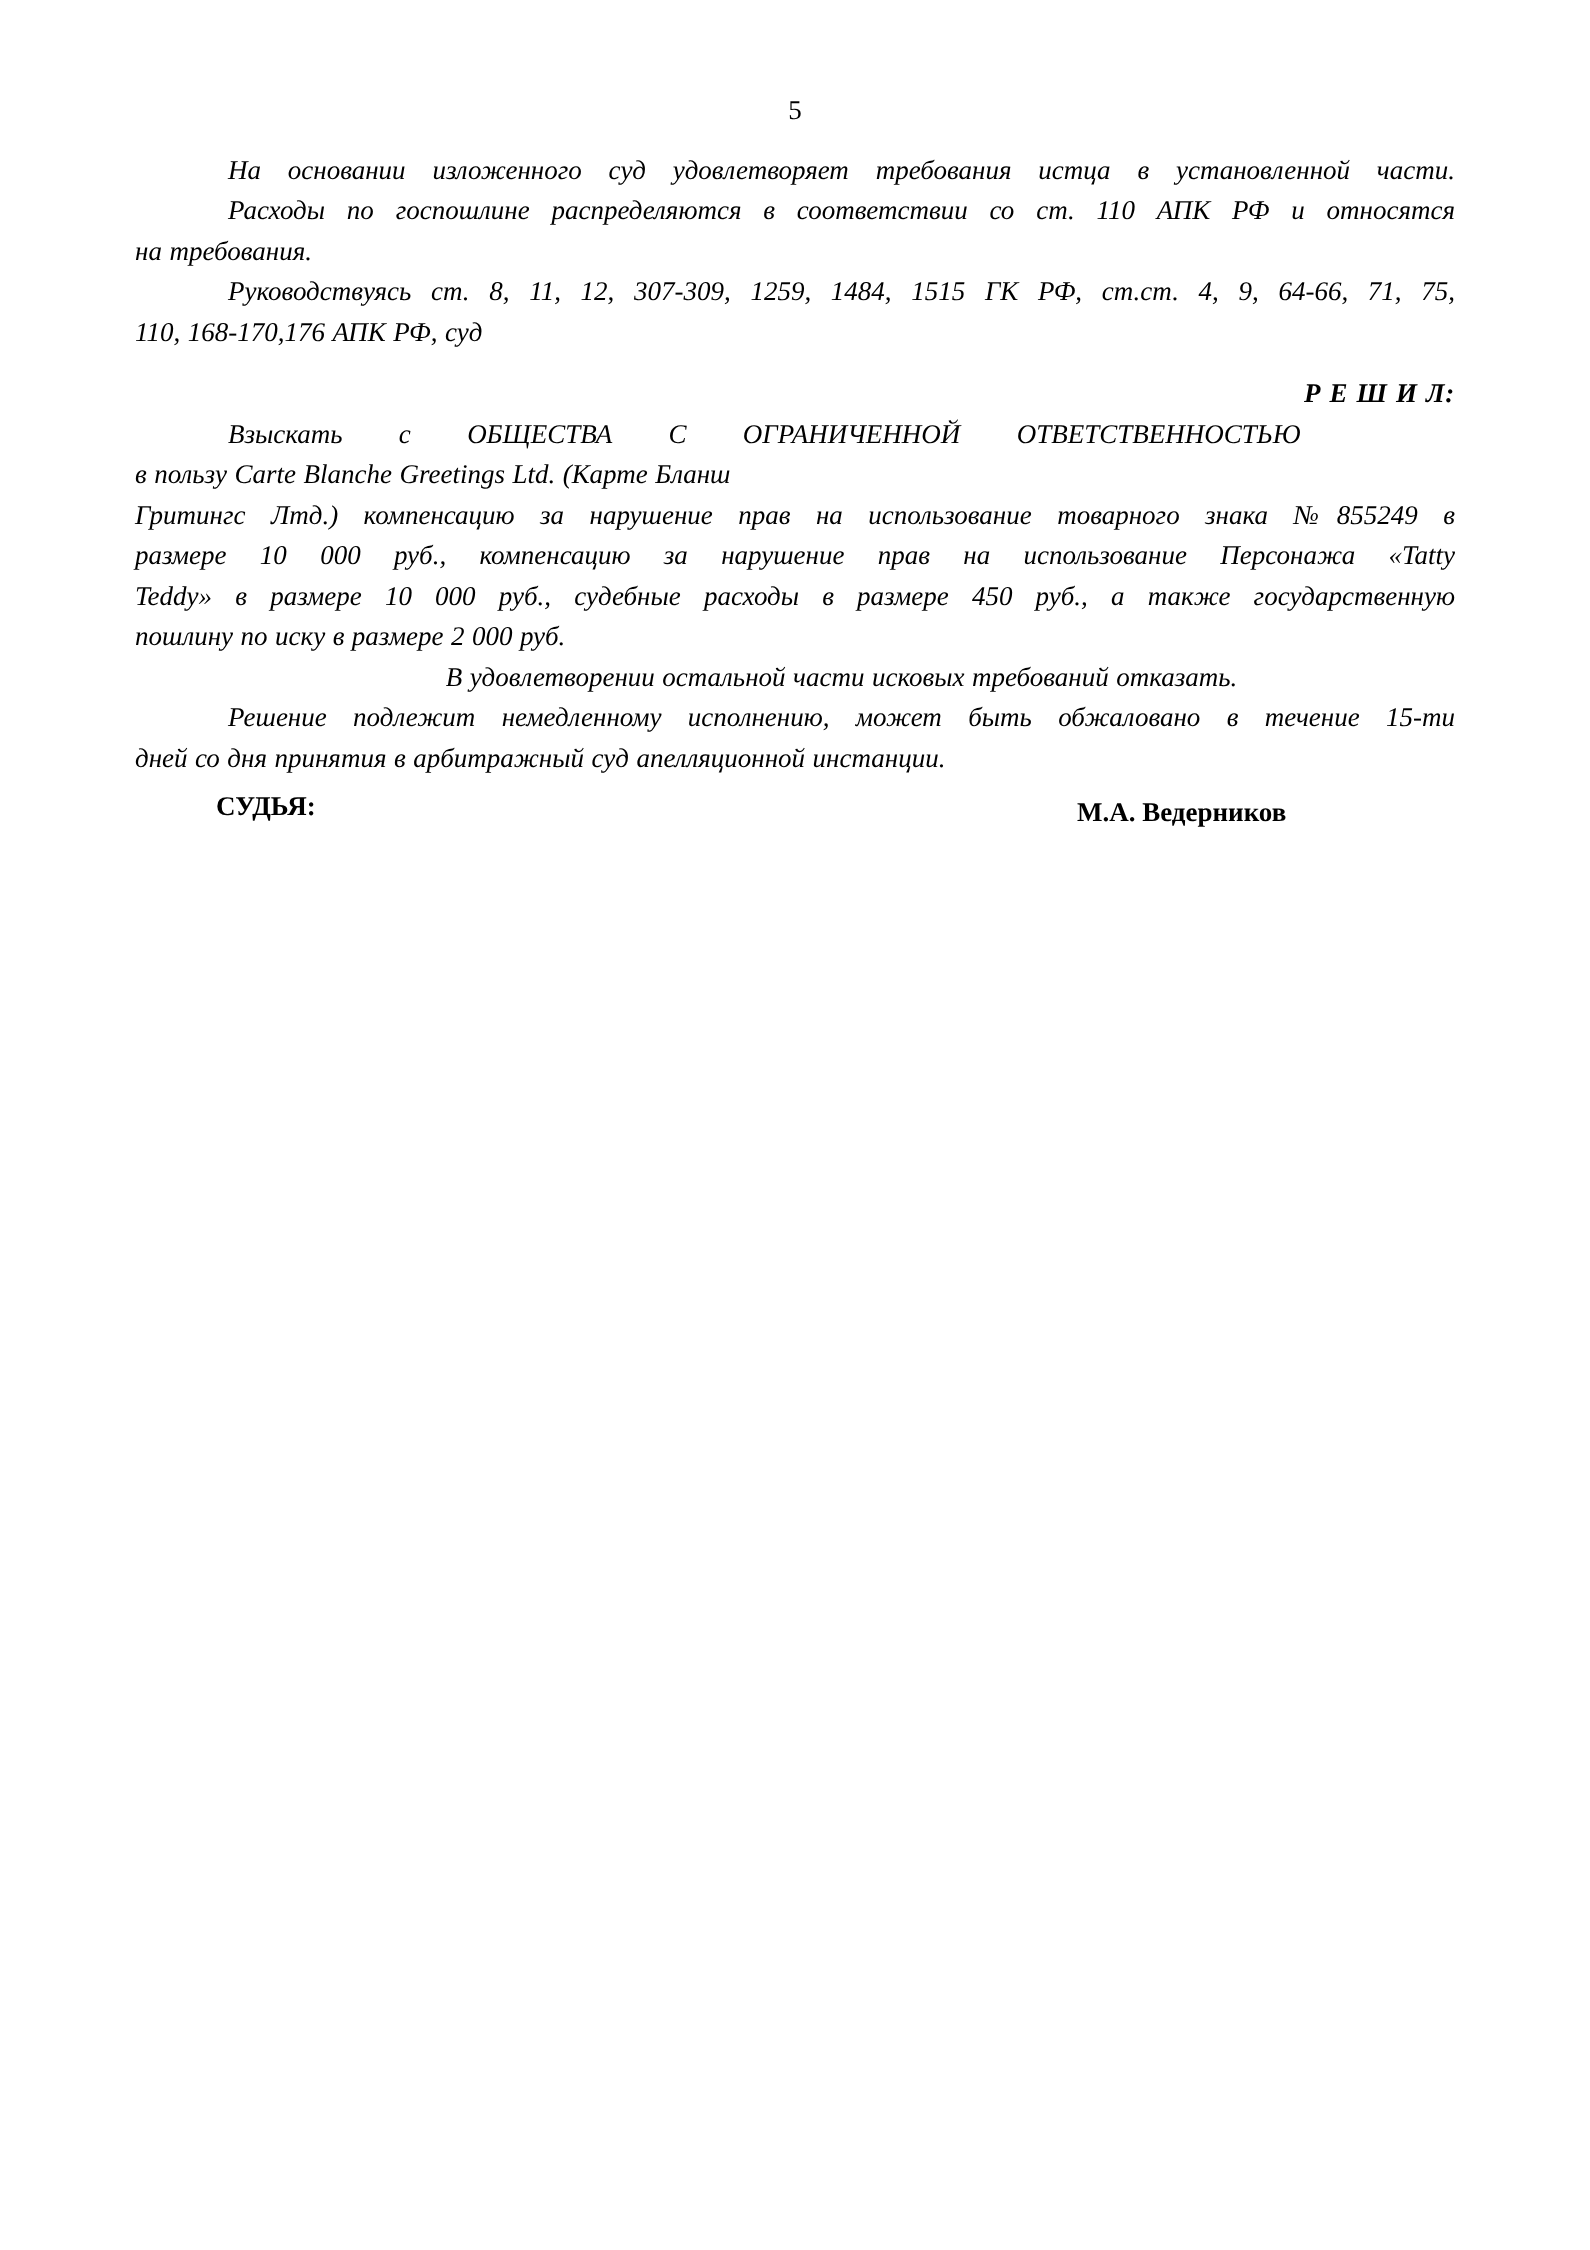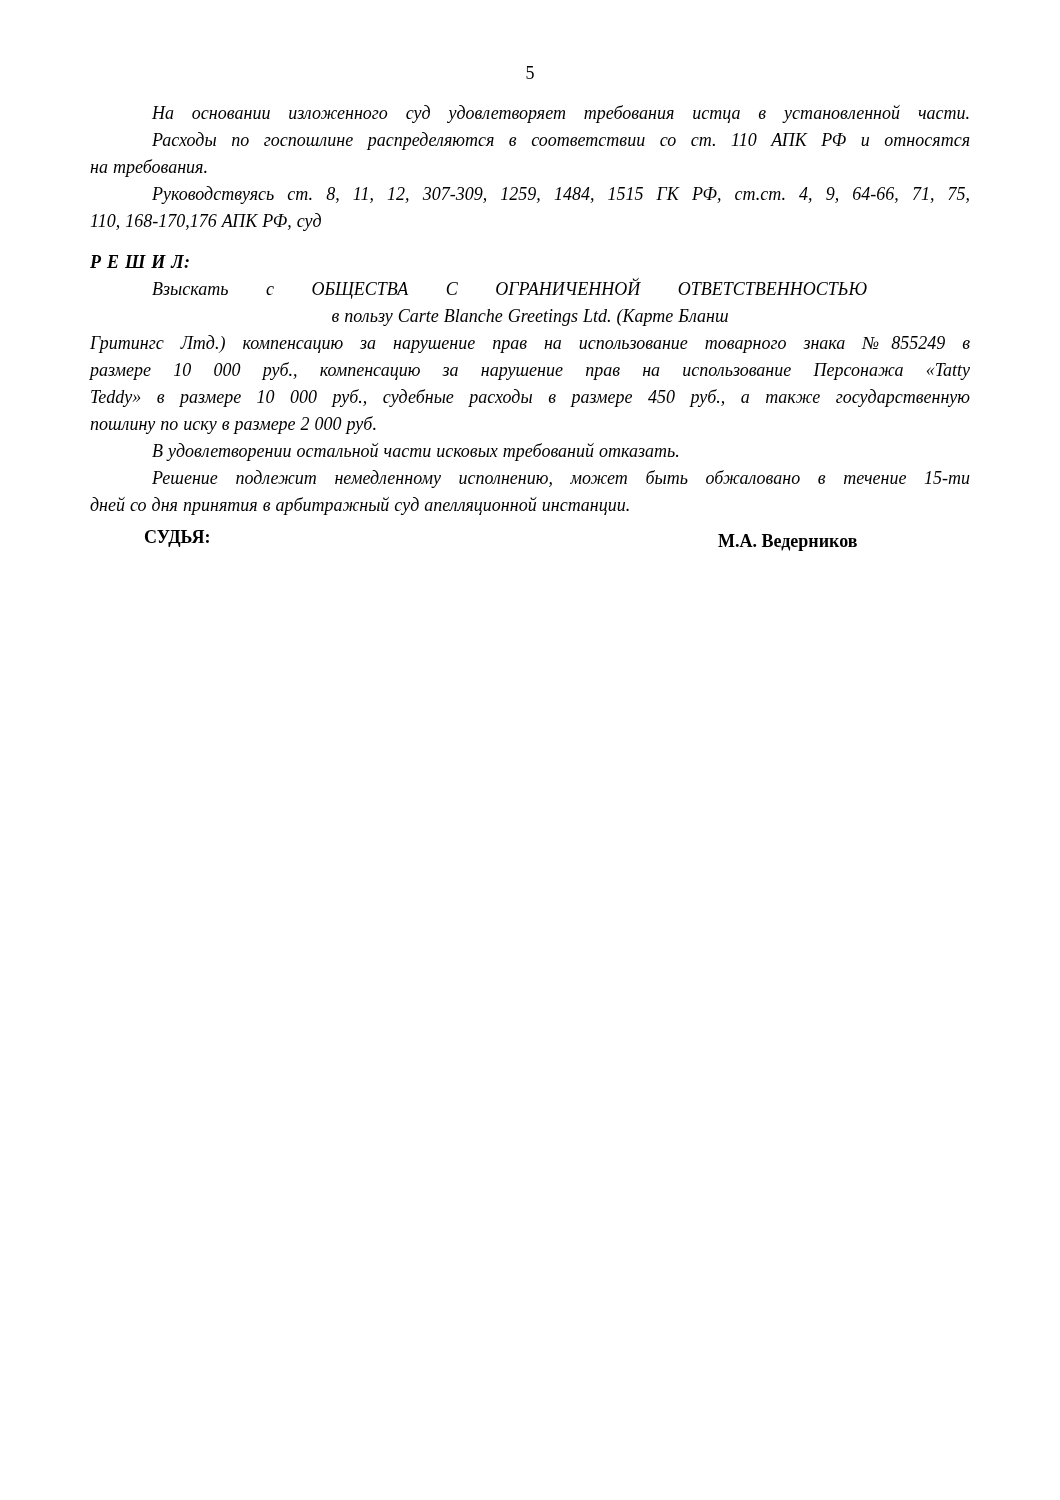--- a/index.html
+++ b/index.html
@@ -26,28 +26,28 @@
     text-align: center;
     line-height: 27px;
     margin-bottom: 13px;
   }
   .l {
     line-height: 27px;
     margin: 0;
     word-spacing: 0.5px;
     font-style: italic;
   }
-  .indent { text-indent: 62px; }
+  .indent { text-indent: 62px; text-align: center; }
   .stretch {
     text-align: justify;
     text-align-last: justify;
   }
-  .right { text-align: center; }
+  .right { text-align: left; }
   .heading {
-    text-align: left;
+    text-align: right;
     font-weight: bold;
     margin-top: 14px;
     letter-spacing: 0.5px;
   }
   .collect { width: 777px; }
   .sig-row {
     position: relative;
     margin-top: 5px;
     line-height: 27px;
     font-weight: bold;

